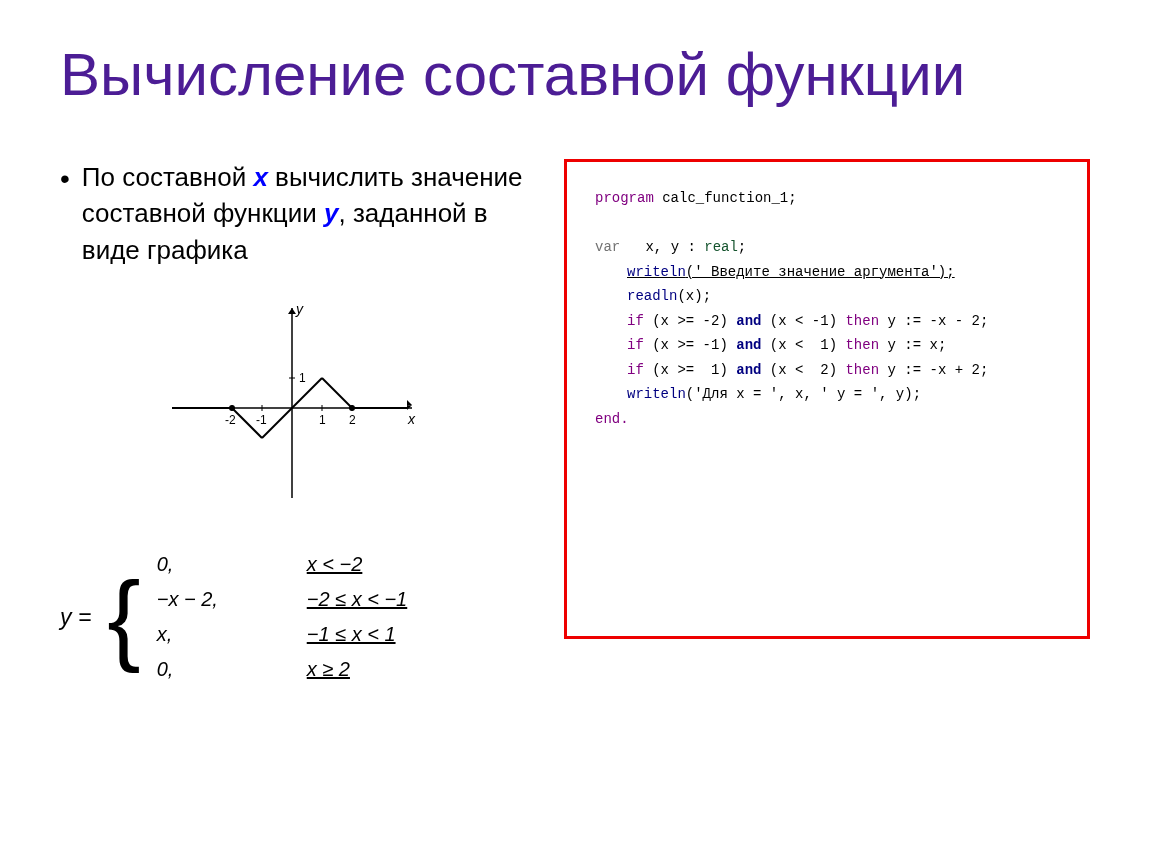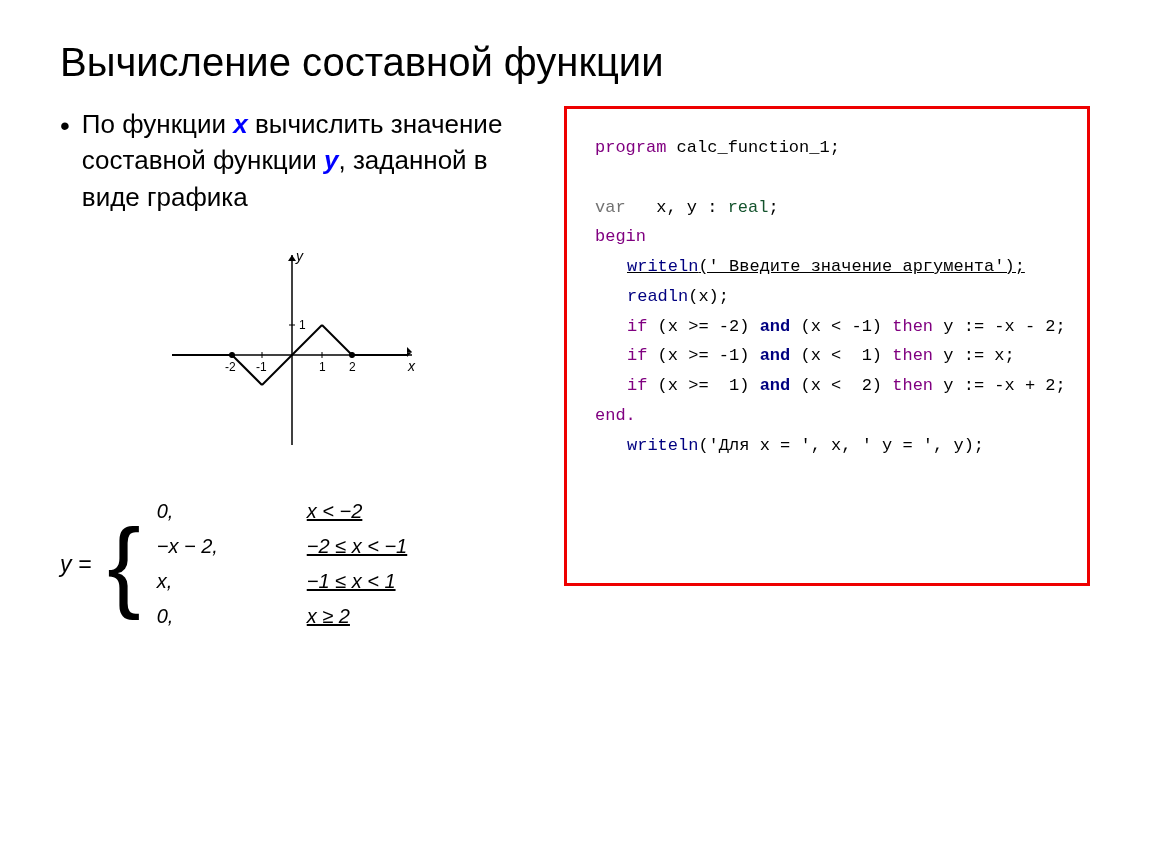--- a/index.html
+++ b/index.html
@@ -5,24 +5,24 @@
     * { margin: 0; padding: 0; box-sizing: border-box; }
     body {
       background: #fff;
       font-family: Arial, sans-serif;
       width: 1150px;
       min-height: 864px;
       padding: 40px 60px;
       color: #000;
     }
     h1 {
-      font-size: 40px;
+      font-size: 60px;
       font-weight: normal;
-      margin-bottom: 21px;
-      color: #000000;
+      margin-bottom: 50px;
+      color: #4c1d95;
     }
     .content {
       display: flex;
       gap: 40px;
       align-items: flex-start;
     }
     .left-panel {
       flex: 1;
       max-width: 480px;
     }
@@ -93,39 +93,39 @@
     .f-right {
       font-style: italic;
       text-decoration: underline;
     }
 
     
     .right-panel {
       flex: 1;
       border: 3px solid #e00;
       padding: 24px 28px;
-      font-size: 17px;
+      font-size: 14px;
       line-height: 1.75;
       font-family: 'Courier New', monospace;
       min-width: 500px;
       min-height: 480px;
     }
   </style>
 </head>
 <body>
 
 <h1>Вычисление составной функции</h1>
 
 <div class="content">
 
   <div class="left-panel">
     <div class="bullet-text">
       <span class="bullet-dot">•</span>
       <span>
-        <span>По функции </span><span class="highlight-x">x</span><span> вычислить значение составной функции </span><span class="highlight-y">y</span><span>, заданной в виде графика</span>
+        <span>По составной </span><span class="highlight-x">x</span><span> вычислить значение составной функции </span><span class="highlight-y">y</span><span>, заданной в виде графика</span>
       </span>
     </div>
 
     <div class="graph-container">
       <svg width="280" height="220">
 
         <line x1="20" y1="110" x2="260" y2="110" stroke="#000" stroke-width="1.5"></line>
         <line x1="140" y1="10" x2="140" y2="200" stroke="#000" stroke-width="1.5"></line>
 
         <polygon points="260,107 255,112 255,108" fill="#000"></polygon>
@@ -187,22 +187,21 @@
           </div>
       </div>
     </div>
   </div>
 
   <div class="right-panel">
 
   <div style="padding-left: 0px; white-space: pre;"><span style="color:#800080">program</span> calc_function_1;</div>
       <div style="padding-left: 0px; white-space: pre;">&nbsp;</div>
       <div style="padding-left: 0px; white-space: pre;"><span style="color:#737373">var</span>   x, y : <span style="color:#14532d">real</span>;</div>
-      <div style="padding-left: 0px; white-space: pre;"><span style="color:#800080">begin</span></div>
       <div style="padding-left: 32px; white-space: pre; text-decoration: underline;"><span style="color:#000080">writeln</span>(' Введите значение аргумента');</div>
       <div style="padding-left: 32px; white-space: pre;"><span style="color:#000080">readln</span>(x);</div>
       <div style="padding-left: 32px; white-space: pre;"><span style="color:#800080">if</span> (x &gt;= -2) <span style="color:#000080;font-weight:bold">and</span> (x &lt; -1) <span style="color:#800080">then</span> y := -x - 2;</div>
       <div style="padding-left: 32px; white-space: pre;"><span style="color:#800080">if</span> (x &gt;= -1) <span style="color:#000080;font-weight:bold">and</span> (x &lt;  1) <span style="color:#800080">then</span> y := x;</div>
       <div style="padding-left: 32px; white-space: pre;"><span style="color:#800080">if</span> (x &gt;=  1) <span style="color:#000080;font-weight:bold">and</span> (x &lt;  2) <span style="color:#800080">then</span> y := -x + 2;</div>
+      <div style="padding-left: 32px; white-space: pre;"><span style="color:#000080">writeln</span>('Для x = ', x, ' y = ', y);</div>
       <div style="padding-left: 0px; white-space: pre;"><span style="color:#800080">end.</span></div>
-      <div style="padding-left: 32px; white-space: pre;"><span style="color:#000080">writeln</span>('Для x = ', x, ' y = ', y);</div>
     </div>
 </div>
 
 </body></html>

